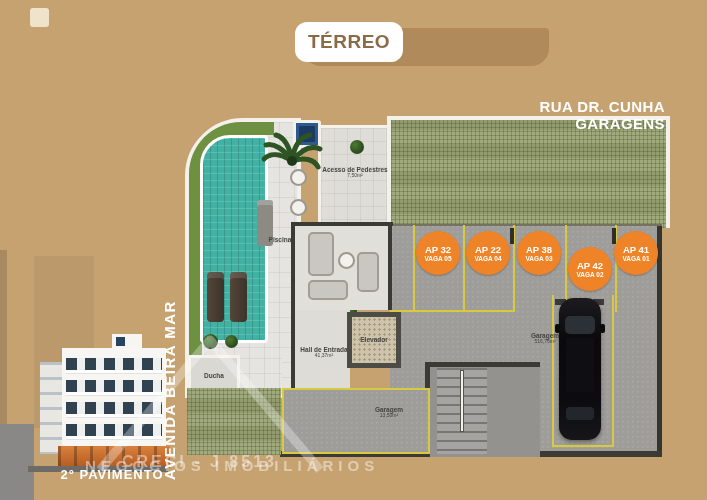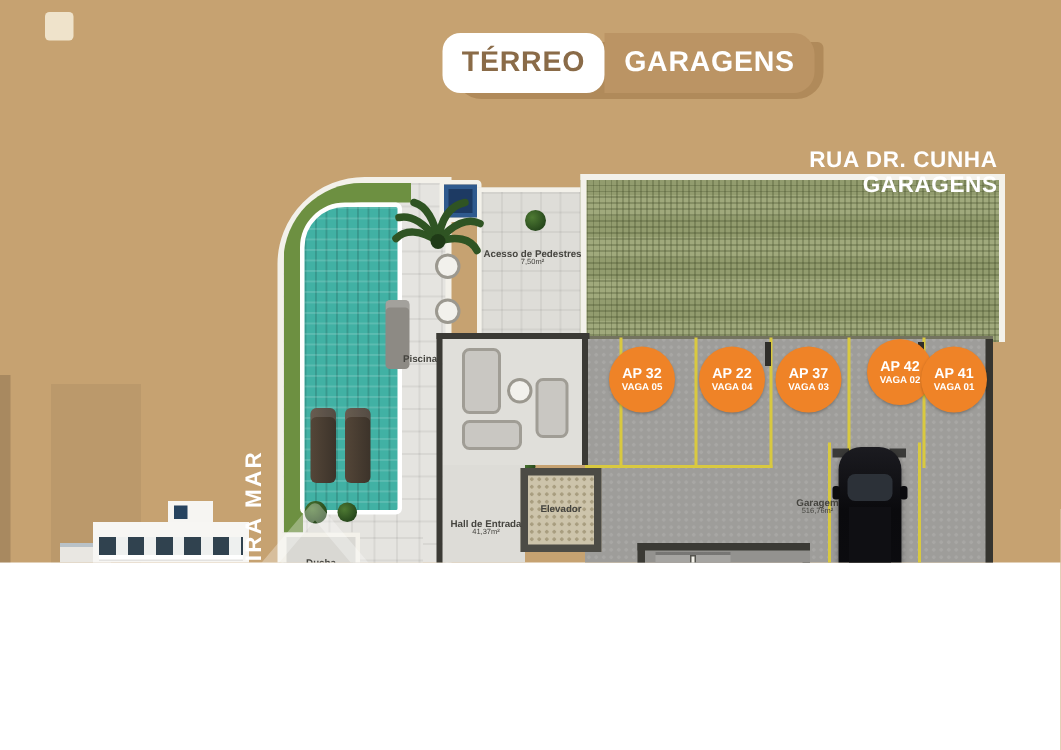--- a/index.html
+++ b/index.html
@@ -1,17 +1,17 @@
 <!DOCTYPE html>
 <html><head>
 <meta charset="utf-8">
 <style>
   html,body{margin:0;padding:0;}
   body{font-family:"Liberation Sans",sans-serif;}
-  .stage{position:relative;width:707px;height:375px;background:#c6a271;overflow:hidden;}
+  .stage{position:relative;width:707px;height:500px;background:#c6a271;overflow:hidden;}
   .abs{position:absolute;}
 
   
   .logo-square{left:30px;top:8px;width:19px;height:19px;background:#efe3cb;border-radius:3px;}
   .tabs-shadow{left:303px;top:28px;width:246px;height:38px;background:#b08a5a;border-radius:4px 4px 18px 18px;}
   .tab{display:flex;align-items:center;justify-content:center;font-weight:bold;font-size:19px;letter-spacing:.5px;}
   .tab-terreo{left:295px;top:22px;width:108px;height:40px;background:#ffffff;border-radius:12px;color:#8a6b48;z-index:2;}
   .tab-garagens{left:403px;top:22px;width:140px;height:40px;background:#bb9464;border-radius:0 14px 14px 0;color:#fff;z-index:1;}
 
   
@@ -94,23 +94,20 @@
 </style>
 </head>
 <body>
 
 <div class="stage">
 
   <div class="abs logo-square"></div>
   <div class="abs tabs-shadow"></div>
   <div class="abs tab tab-terreo">
       <span>TÉRREO</span>
-    </div>
-  <div class="abs tab tab-garagens">
-      <span>GARAGENS</span>
     </div>
 
   <div class="abs street-top">RUA DR. CUNHA GARAGENS</div>
   <div class="abs street-left">AVENIDA BEIRA MAR</div>
 
   <div class="abs plan">
 
     <div class="abs deck tiles"></div>
     <div class="abs grass"></div>
     <div class="abs pool"></div>
@@ -191,33 +188,33 @@
     <div class="abs wheelstop" style="left:408px;top:187px;"></div>
     <div class="abs car">
       <div class="car-body"></div>
       <div class="car-glass-front"></div>
       <div class="car-roof"></div>
       <div class="car-glass-rear"></div>
       <div class="car-mirror" style="left:-2px;"></div>
       <div class="car-mirror" style="right:-2px;"></div>
     </div>
 
-    <div class="abs badge" style="left:221px;top:119px;text-align:right;">
+    <div class="abs badge" style="left:231px;top:119px;text-align:right;">
       <span class="ap">AP 32</span>
       <span class="vaga">VAGA 05</span>
     </div>
     <div class="abs badge" style="left:281px;top:119px;text-align:right;">
       <span class="ap">AP 22</span>
       <span class="vaga">VAGA 04</span>
     </div>
     <div class="abs badge" style="left:332px;top:119px;">
-      <span class="ap">AP 37</span>
+      <span class="ap">AP 38</span>
       <span class="vaga">VAGA 03</span>
     </div>
-    <div class="abs badge" style="left:383px;top:114px;margin-left:10px;">
+    <div class="abs badge" style="left:383px;top:135px;">
       <span class="ap">AP 42</span>
       <span class="vaga">VAGA 02</span>
     </div>
     <div class="abs badge" style="left:429px;top:119px;">
       <span class="ap">AP 41</span>
       <span class="vaga">VAGA 01</span>
     </div>
 
     <div class="abs plan-label" style="left:70px;top:124px;width:50px;">
       <span class="t">Piscina</span>

